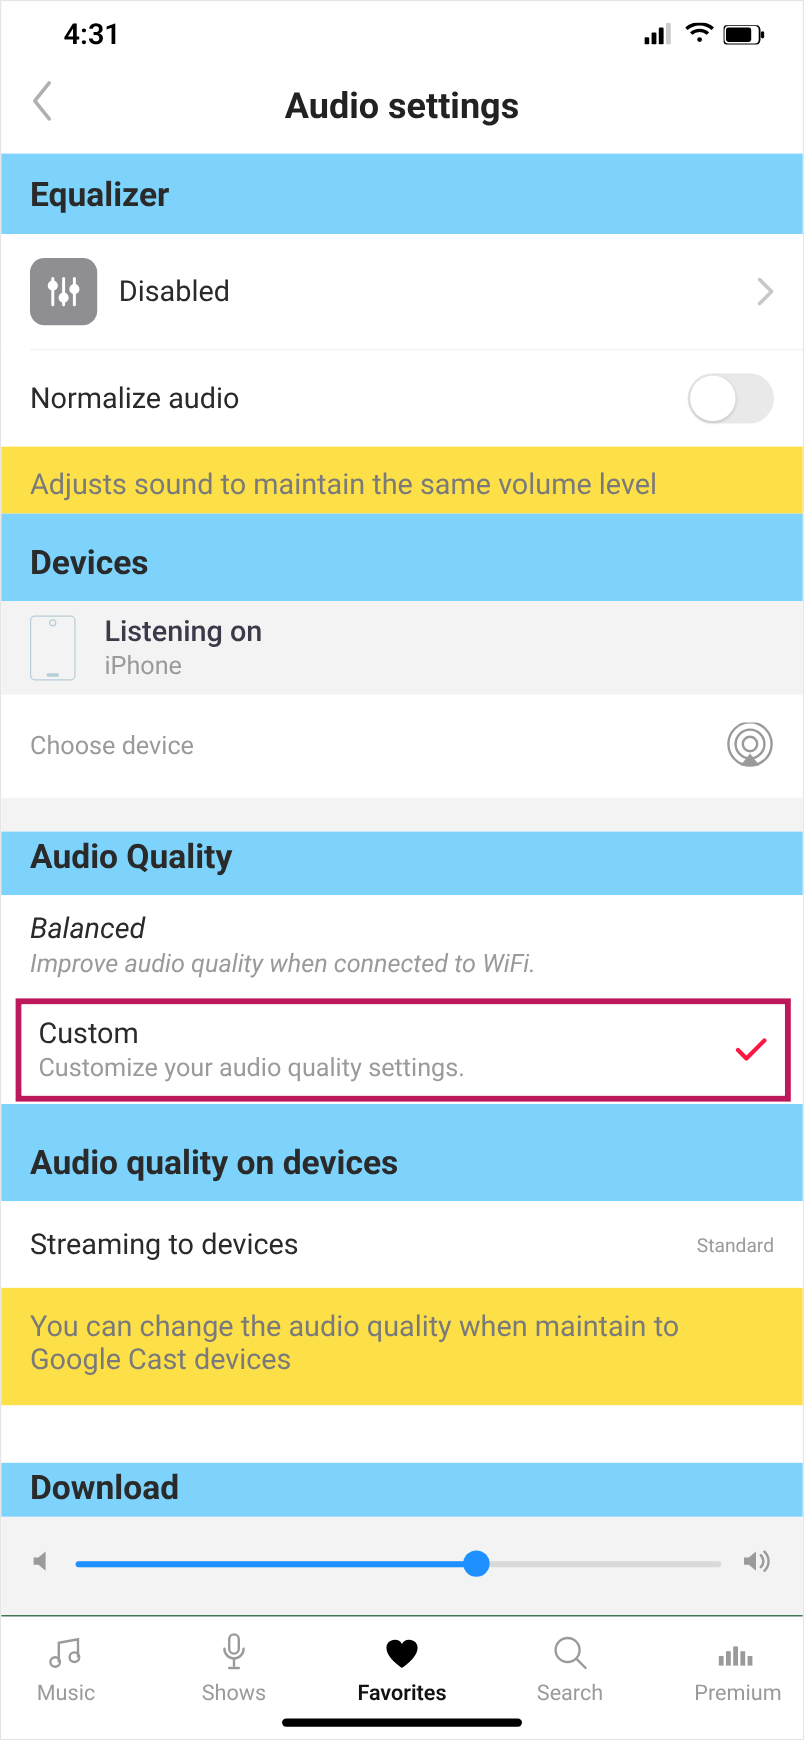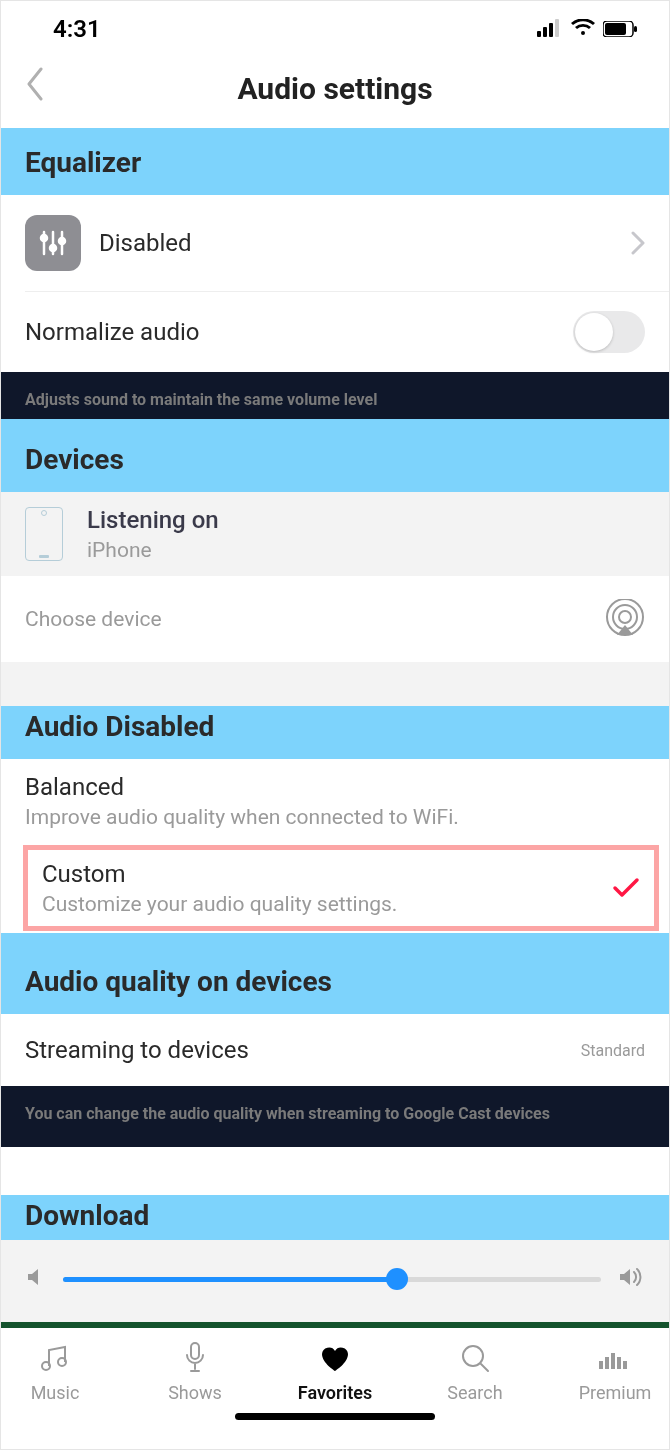--- a/index.html
+++ b/index.html
@@ -20,29 +20,29 @@
   .row .device-icon::after { content:""; width:10px; height:3px; background:#b5cdd8; margin-bottom:2px; border-radius:1px; }
   .row .lines { flex: 1; display: flex; flex-direction: column; gap: 4px; }
   .row .title { font-size: 24px; color: #2a2a2a; }
   .row .title.bold { font-weight: 500; }
   .row .sub { font-size: 21px; color: #9a9a9a; }
   .row .trail { color: #bbb; margin-left: 12px; display:flex; align-items:center; }
   .row .trail-value { font-size: 16px; color: #9a9a9a; }
   .divider { height: 1px; background: #eee; margin-left: 24px; }
   .switch { width: 72px; height: 42px; border-radius: 21px; background: #e9e9ea; position: relative; flex-shrink:0; }
   .switch::after { content: ""; position: absolute; width: 38px; height: 38px; border-radius: 50%; background: #fff; top: 2px; left: 2px; box-shadow: 0 1px 3px rgba(0,0,0,0.2); }
-  .footnote { background: #0f172a; padding: 18px 24px 10px; font-size: 16px; color: #7a7a7a; font-weight: bold; }
+  .footnote { background: #fde047; padding: 18px 24px 10px; font-size: 24px; color: #7a7a7a; }
   .footnote.tight { padding: 18px 24px 24px; }
-  .highlight { border: 5px solid #fca5a5; margin: 2px 10px 2px 22px; }
+  .highlight { border: 5px solid #be185d; margin: 2px 10px 2px 12px; }
   .volume-bar { background: #f3f3f3; padding: 26px 24px 30px; display: flex; align-items: center; gap: 16px; }
   .vol-icon { color: #9a9a9a; flex-shrink:0; }
   .track { flex: 1; height: 5px; background: #d9d9d9; border-radius: 3px; position: relative; }
   .track .fill { position: absolute; left: 0; top: 0; bottom: 0; width: 62%; background: #1e90ff; border-radius: 3px; }
   .track .thumb { position: absolute; top: 50%; left: 62%; width: 22px; height: 22px; background: #1e90ff; border-radius: 50%; transform: translate(-50%, -50%); }
-  .tab-bar { display: flex; border-top: 6px solid #14532d; background: #fff; padding: 12px 0 2px; gap: 32px; }
+  .tab-bar { display: flex; border-top: 1px solid #14532d; background: #fff; padding: 12px 0 2px; gap: 32px; }
   .tab { flex: 1; display: flex; flex-direction: column; align-items: center; gap: 6px; color: #9a9a9a; font-size: 18px; }
   .tab.active { color: #111; font-weight: 600; }
   .tab .ticon { height: 36px; display:flex; align-items:center; justify-content:center; }
   .home-ind { display:flex; justify-content:center; padding: 8px 0 10px; background:#fff; }
   .home-ind div { width: 200px; height: 7px; background: #000; border-radius: 4px; }
   .section-gap { height: 44px; background:#f3f3f3; }
 </style>
 </head>
 <body>
 
@@ -136,23 +136,23 @@
           <circle cx="20" cy="18" r="6"></circle>
           <circle cx="20" cy="18" r="12"></circle>
           <circle cx="20" cy="18" r="18"></circle>
         </g>
         <path d="M12 36l8-10 8 10z" fill="#9a9a9a"></path>
       </svg>
   </span>
 </div>
 
 <div class="section-gap"></div>
-<div class="section-header" style="padding-top:4px;">Audio Disabled</div>
-
-<div class="row" style="min-height:84px;">
+<div class="section-header" style="padding-top:4px;">Audio Quality</div>
+
+<div class="row" style="min-height:84px;font-style:italic;">
   <div class="lines">
     <div class="title">Balanced</div>
     <div class="sub">Improve audio quality when connected to WiFi.</div>
   </div>
 </div>
 
 <div class="highlight">
   <div class="row" style="min-height:74px; padding:10px 14px;">
     <div class="lines">
       <div class="title">Custom</div>
@@ -168,21 +168,21 @@
 
 <div class="section-header" style="padding-top:32px;">Audio quality on devices</div>
 
 <div class="row" style="min-height:72px;">
   <div class="lines">
       <div class="title">Streaming to devices</div>
     </div>
   <span class="trail-value">Standard</span>
 </div>
 
-<div class="footnote tight">You can change the audio quality when streaming to Google Cast devices</div>
+<div class="footnote tight">You can change the audio quality when maintain to Google Cast devices</div>
 
 <div class="section-header" style="padding-top:4px; padding-bottom:8px;margin-top:48px;">Download</div>
 
 <div class="volume-bar">
   <span class="vol-icon">
     <svg width="22" height="22" viewBox="0 0 22 22">
         <path d="M3 8v6h4l6 5V3l-6 5H3z" fill="#9a9a9a"></path>
       </svg>
   </span>
   <div class="track">

